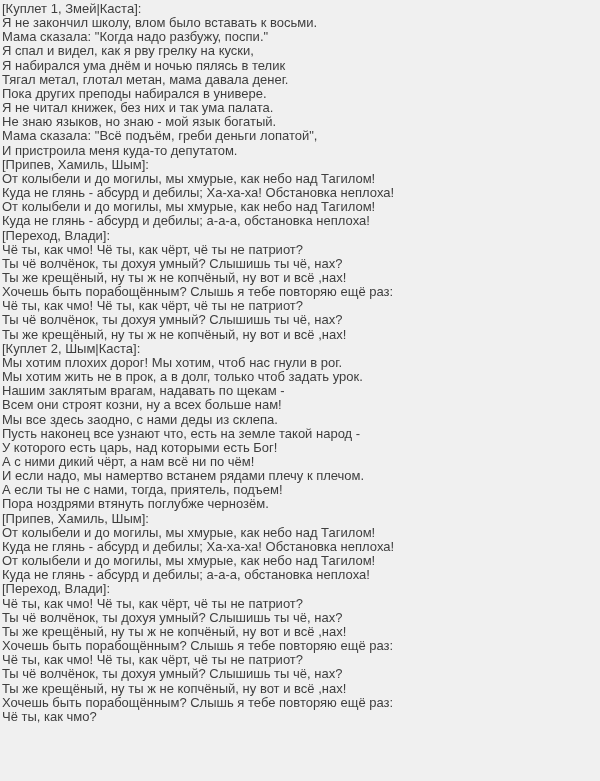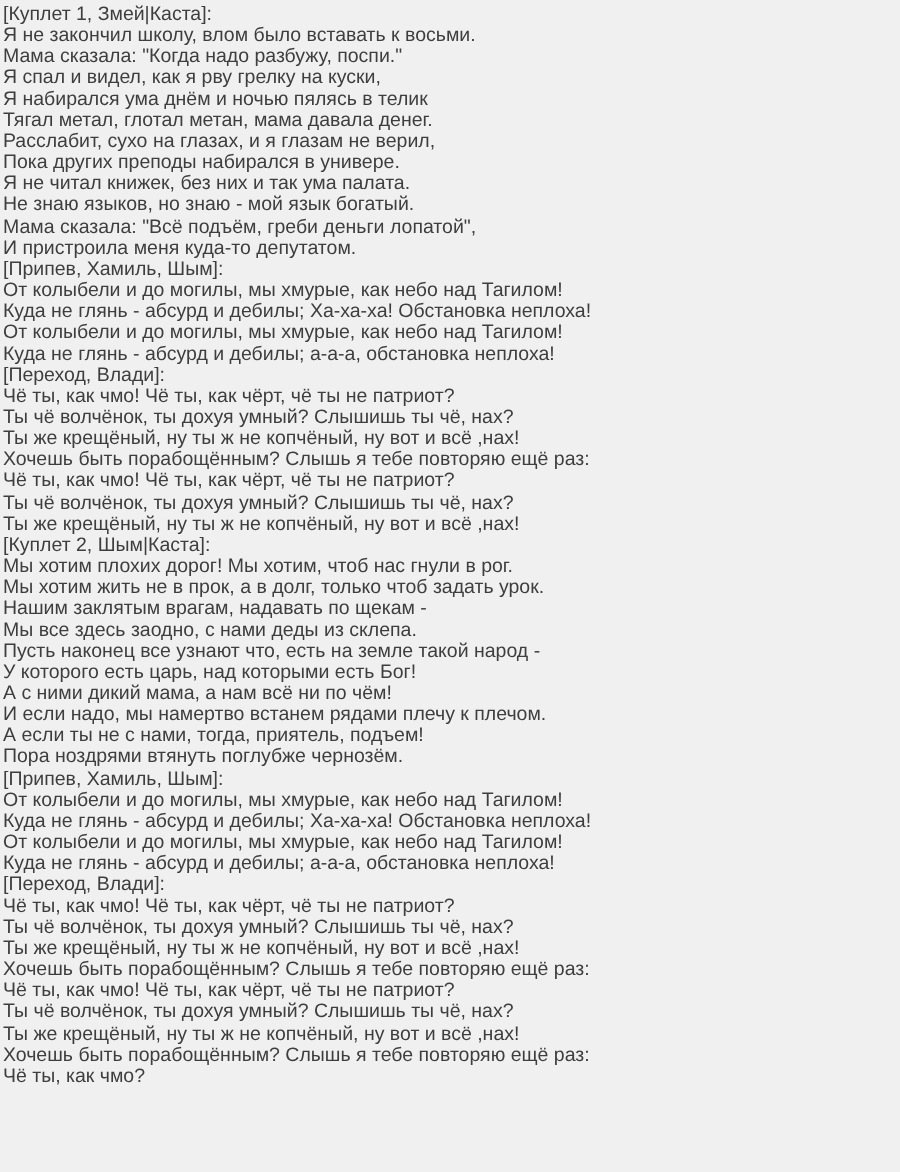--- a/index.html
+++ b/index.html
@@ -28,21 +28,20 @@
 </head>
 <body>
 
 <main class="lyrics">
     <div class="line">[Куплет 1, Змей|Каста]:</div>
     <div class="line">Я не закончил школу, влом было вставать к восьми.</div>
     <div class="line">Мама сказала: "Когда надо разбужу, поспи."</div>
     <div class="line">Я спал и видел, как я рву грелку на куски,</div>
     <div class="line">Я набирался ума днём и ночью пялясь в телик</div>
     <div class="line">Тягал метал, глотал метан, мама давала денег.</div>
-    <div class="line">Расслабит, сухо на глазах, и я глазам не верил,</div>
     <div class="line">Пока других преподы набирался в универе.</div>
     <div class="line">Я не читал книжек, без них и так ума палата.</div>
     <div class="line">Не знаю языков, но знаю - мой язык богатый.</div>
     <div class="line">Мама сказала: "Всё подъём, греби деньги лопатой",</div>
     <div class="line">И пристроила меня куда-то депутатом.</div>
     <div class="line">[Припев, Хамиль, Шым]:</div>
     <div class="line">От колыбели и до могилы, мы хмурые, как небо над Тагилом!</div>
     <div class="line">Куда не глянь - абсурд и дебилы; Ха-ха-ха! Обстановка неплоха!</div>
     <div class="line">От колыбели и до могилы, мы хмурые, как небо над Тагилом!</div>
     <div class="line">Куда не глянь - абсурд и дебилы; а-а-а, обстановка неплоха!</div>
@@ -51,24 +50,25 @@
     <div class="line">Ты чё волчёнок, ты дохуя умный? Слышишь ты чё, нах?</div>
     <div class="line">Ты же крещёный, ну ты ж не копчёный, ну вот и всё ,нах!</div>
     <div class="line">Хочешь быть порабощённым? Слышь я тебе повторяю ещё раз:</div>
     <div class="line">Чё ты, как чмо! Чё ты, как чёрт, чё ты не патриот?</div>
     <div class="line">Ты чё волчёнок, ты дохуя умный? Слышишь ты чё, нах?</div>
     <div class="line">Ты же крещёный, ну ты ж не копчёный, ну вот и всё ,нах!</div>
     <div class="line">[Куплет 2, Шым|Каста]:</div>
     <div class="line">Мы хотим плохих дорог! Мы хотим, чтоб нас гнули в рог.</div>
     <div class="line">Мы хотим жить не в прок, а в долг, только чтоб задать урок.</div>
     <div class="line">Нашим заклятым врагам, надавать по щекам -</div>
+    <div class="line">Всем они строят козни, ну а всех больше нам!</div>
     <div class="line">Мы все здесь заодно, с нами деды из склепа.</div>
     <div class="line">Пусть наконец все узнают что, есть на земле такой народ -</div>
     <div class="line">У которого есть царь, над которыми есть Бог!</div>
-    <div class="line">А с ними дикий мама, а нам всё ни по чём!</div>
+    <div class="line">А с ними дикий чёрт, а нам всё ни по чём!</div>
     <div class="line">И если надо, мы намертво встанем рядами плечу к плечом.</div>
     <div class="line">А если ты не с нами, тогда, приятель, подъем!</div>
     <div class="line">Пора ноздрями втянуть поглубже чернозём.</div>
     <div class="line">[Припев, Хамиль, Шым]:</div>
     <div class="line">От колыбели и до могилы, мы хмурые, как небо над Тагилом!</div>
     <div class="line">Куда не глянь - абсурд и дебилы; Ха-ха-ха! Обстановка неплоха!</div>
     <div class="line">От колыбели и до могилы, мы хмурые, как небо над Тагилом!</div>
     <div class="line">Куда не глянь - абсурд и дебилы; а-а-а, обстановка неплоха!</div>
     <div class="line">[Переход, Влади]:</div>
     <div class="line">Чё ты, как чмо! Чё ты, как чёрт, чё ты не патриот?</div>

